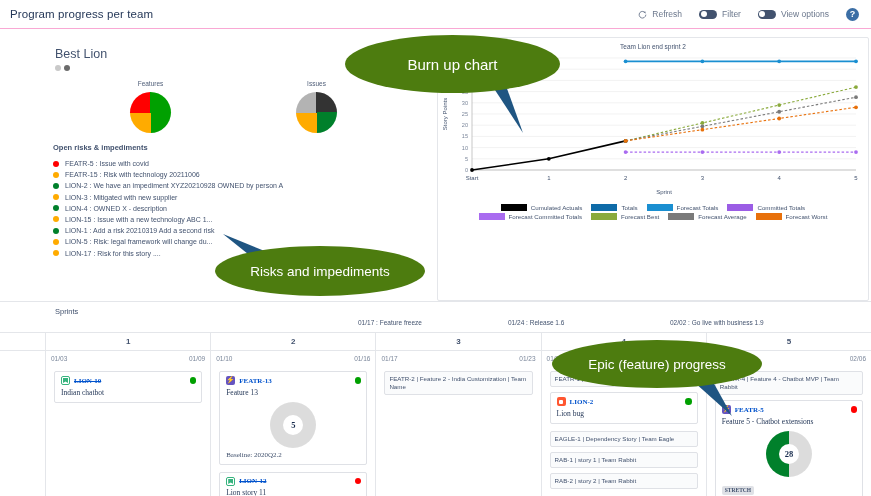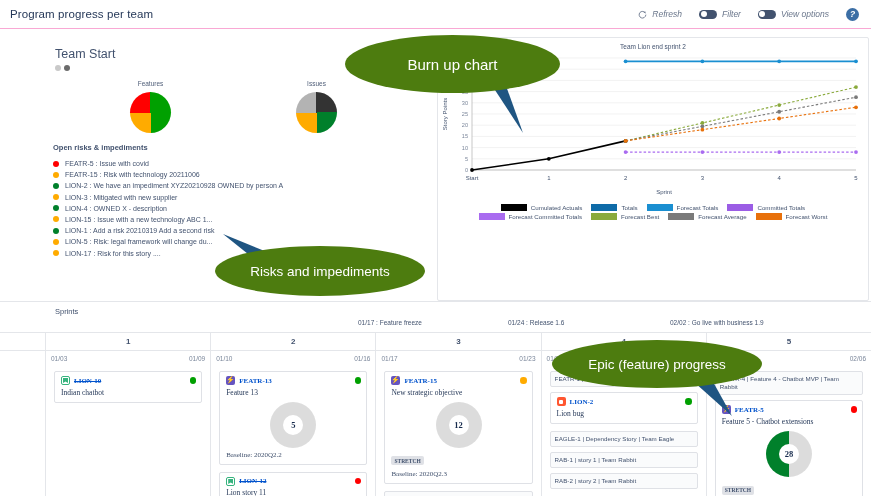--- a/index.html
+++ b/index.html
@@ -13,21 +13,21 @@
   #app { position: relative; width: 871px; height: 496px; }
 
   
   .topbar {
     height: 29px; width: 871px;
     display: flex; align-items: center;
     border-bottom: 1px solid #f9a8d4;
     padding: 0 12px 0 10px;
   }
   .app-title { font-size: 11.5px; color: #253858; letter-spacing: .1px; }
-  .topbar-right { margin-left: auto; display: flex; align-items: center; gap: 17px; font-style: italic; }
+  .topbar-right { margin-left: auto; display: flex; align-items: center; gap: 17px; }
   .tb-item { display: flex; align-items: center; gap: 5px; font-size: 8.5px; color: #6b778c; }
   .refresh-ico { width: 9px; height: 9px; display:block; }
   .toggle {
     width: 18px; height: 9px; border-radius: 5px; background: #42526e;
     position: relative; display: inline-block; flex: none;
   }
   .toggle:after {
     content:""; position:absolute; left:1.5px; top:1.5px;
     width:6px; height:6px; border-radius:50%; background:#fff;
   }
@@ -163,21 +163,21 @@
         <span class="toggle"></span>
         <span>View options</span>
       </div>
       <div class="help-ico">?</div>
     </div>
   </div>
 
   <div class="upper">
 
     <div class="left-pane">
-      <div class="team-name">Team Start</div>
+      <div class="team-name">Best Lion</div>
       <div class="dots">
         <span class="dot off"></span>
         <span class="dot on"></span>
       </div>
 
       <div class="pies">
         <div class="pie-wrap features">
           <div class="pie-label">Features</div>
           <div class="pie" id="pie0" style="background: conic-gradient(rgb(0, 160, 0) 0%, rgb(0, 160, 0) 50%, rgb(255, 171, 0) 50%, rgb(255, 171, 0) 75%, rgb(255, 0, 0) 75%, rgb(255, 0, 0) 100%);"></div>
         </div>
@@ -405,26 +405,20 @@
           <div class="card">
             <div class="card-head">
               <span class="type-ico story"></span>
               <span class="card-key done">LION-12</span>
             </div>
             <div class="card-summary">Lion story 11</div>
             <span class="status-dot" style="background:#ff0000"></span>
           </div>
         </div>
       <div class="lane" id="lane3">
-          <div class="card"><div class="card-head">
-              <span class="type-ico epic"></span>
-              <span class="card-key">FEATR-15</span>
-            </div><div class="card-summary">New strategic objective</div><span class="status-dot" style="background:#ffab00"></span><div class="donut" style="background: conic-gradient(rgb(220, 220, 220) 0%, rgb(220, 220, 220) 100%, rgb(0, 160, 0) 100%, rgb(0, 160, 0) 100%); border-radius: 50%;">
-              <div class="hole">12</div>
-            </div><div class="stretch">STRETCH</div><div class="baseline">Baseline: 2020Q2.3</div></div>
           <div class="dep-chip">FEATR-2 | Feature 2 - India Customization | Team Name</div>
         </div>
       <div class="lane" id="lane4">
           <div class="dep-chip">FEATR-1 | Feature 1 | Team Rabbit</div>
           <div class="card">
             <div class="card-head">
               <span class="type-ico bug"></span>
               <span class="card-key">LION-2</span>
             </div>
             <div class="card-summary">Lion bug</div>

